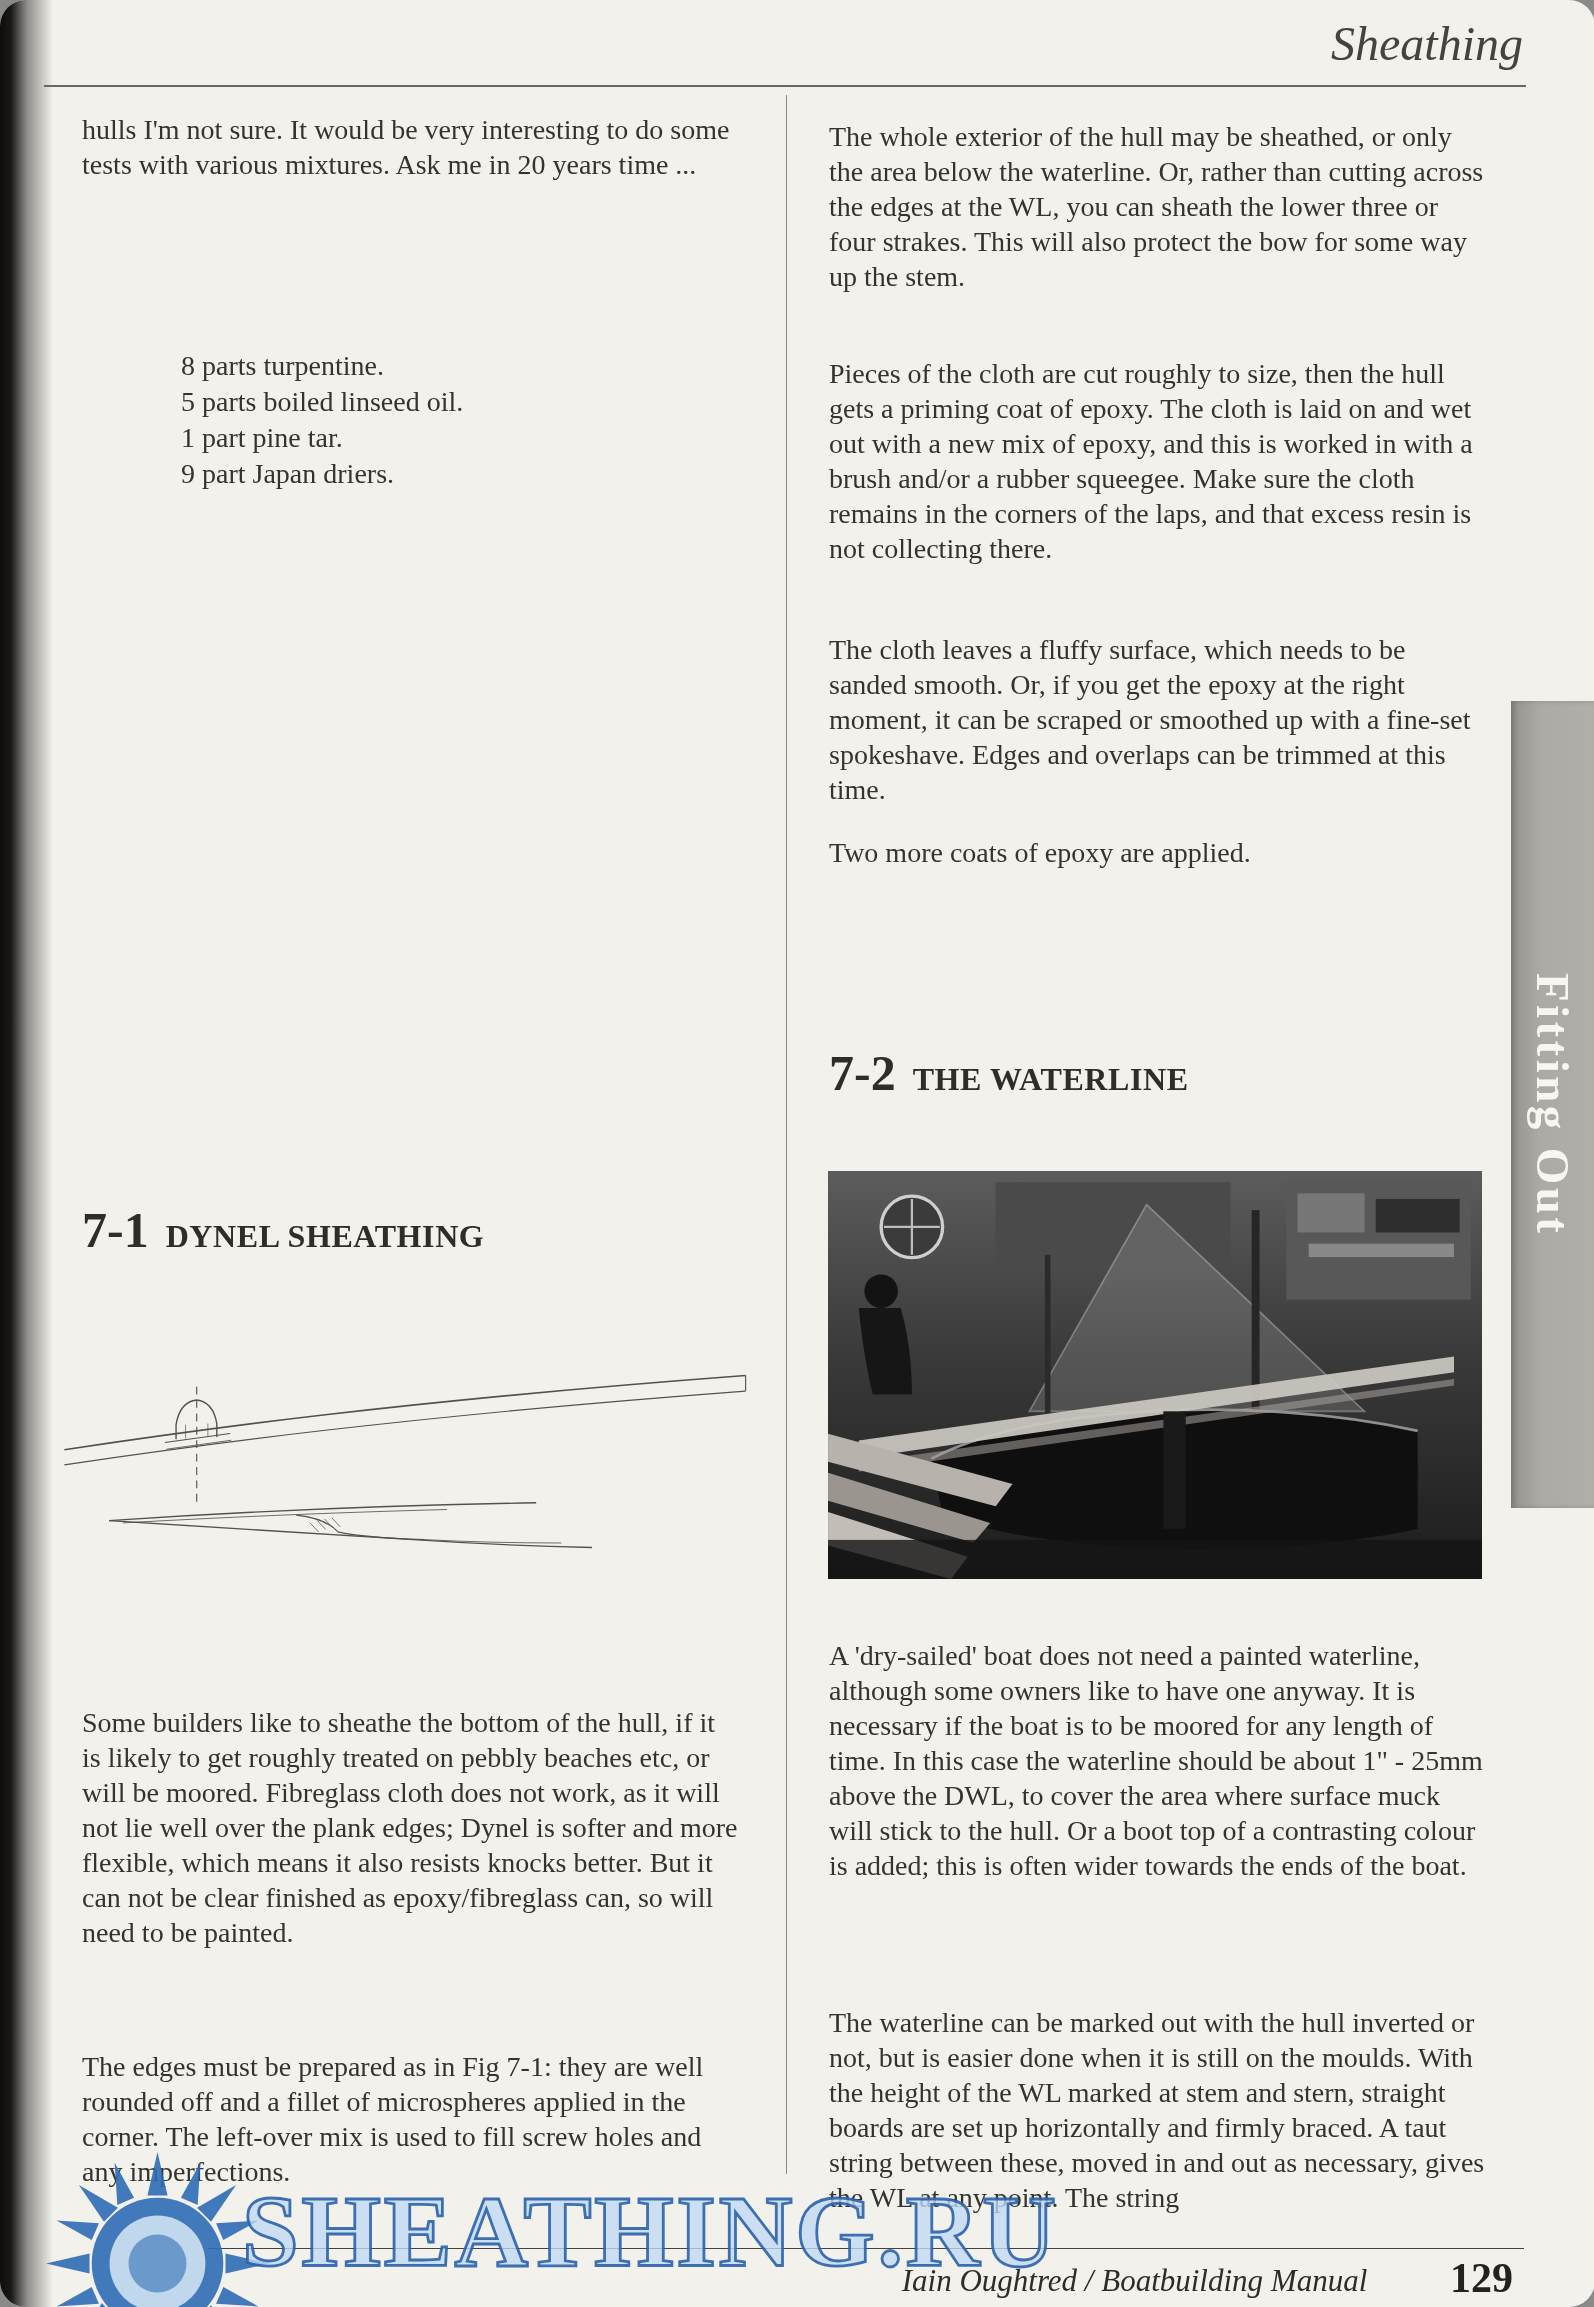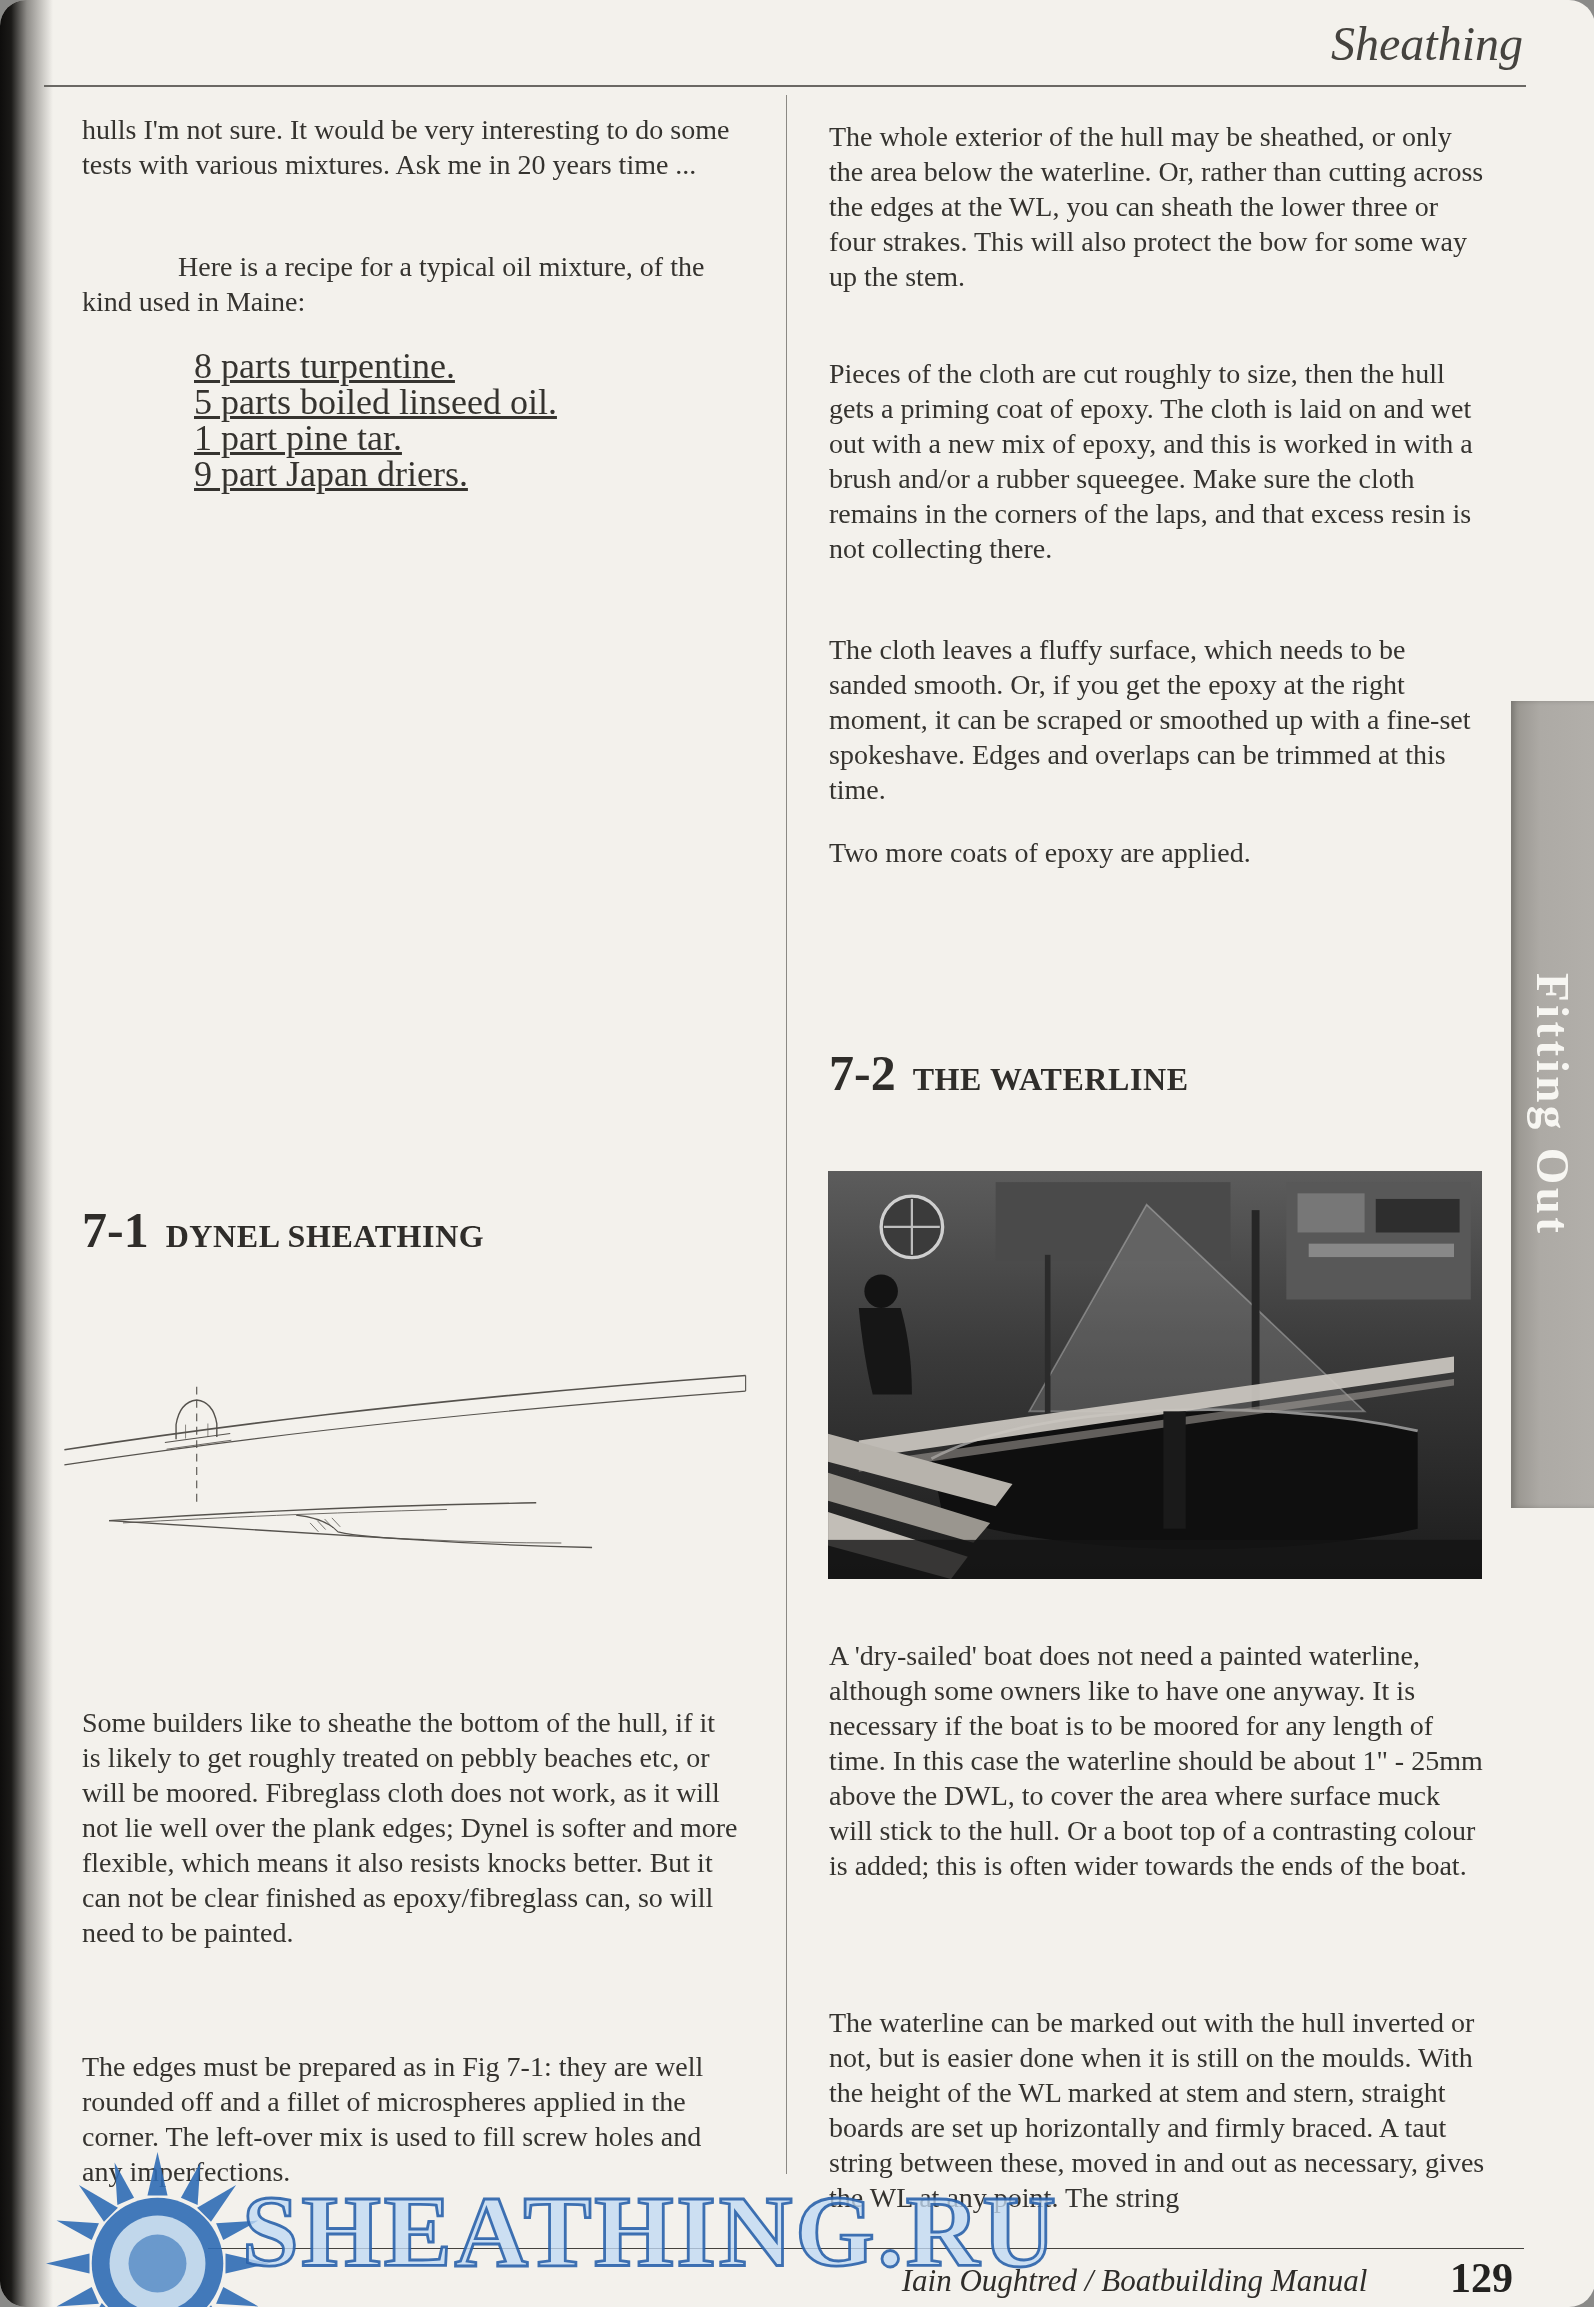--- a/index.html
+++ b/index.html
@@ -20,21 +20,21 @@
   .header-rule {
     position:absolute; top:85px; left:44px; width:1482px; height:1.7px; background:#6a6864;
   }
   .col-divider {
     position:absolute; left:786px; top:95px; width:1.1px; height:2079px; background:#8b8984;
   }
   .para { position:absolute; font-size:28px; line-height:35px; text-align:left; }
   .indent { text-indent:96px; }
   .left-col-x { left:82px; width:658px; }
   .right-col-x { left:829px; width:659px; }
-  .recipe { position:absolute; left:194px; width:559px; font-size:36px; line-height:36px;text-decoration:underline; }
+  .recipe { position:absolute; left:181px; width:559px; font-size:28px; line-height:36px; }
   .section-head { position:absolute; display:flex; align-items:baseline; gap:17px; color:#2f2d2a; }
   .section-num { font-size:50px; font-weight:700; }
   .section-title { font-size:32px; font-weight:700; letter-spacing:0.6px; }
   .figure { position:absolute; left:56px; top:1335px; width:698px; height:263px; }
   .photo { position:absolute; left:828px; top:1171px; width:654px; height:408px; background:#222; }
   .side-tab {
     position:absolute; right:0; top:701px; width:84px; height:807px;
     background:linear-gradient(to right,#96938d,#adaaa5 35%,#b2afaa);
     box-shadow:inset 3.4px 0 5.6px rgba(0,0,0,.18);
     display:flex; align-items:center; justify-content:center;
@@ -67,21 +67,20 @@
 
 <div class="page">
 
   <div class="gutter"></div>
 
   <div class="running-head">Sheathing</div>
   <div class="header-rule"></div>
   <div class="col-divider"></div>
 
   <div class="para left-col-x" style="top:112px;">hulls I'm not sure. It would be very interesting to do some tests with various mixtures. Ask me in 20 years time ...</div>
-  <div class="para left-col-x indent" style="top:249px;">Here is a recipe for a typical oil mixture, of the kind used in Maine:</div>
 
   <div class="recipe" style="top:348px;">
     <div>8 parts turpentine.</div>
     <div>5 parts boiled linseed oil.</div>
     <div>1 part pine tar.</div>
     <div>9 part Japan driers.</div>
   </div>
 
   <div class="section-head" style="left:82px; top:1201px;">
     <span class="section-num">7-1</span>

